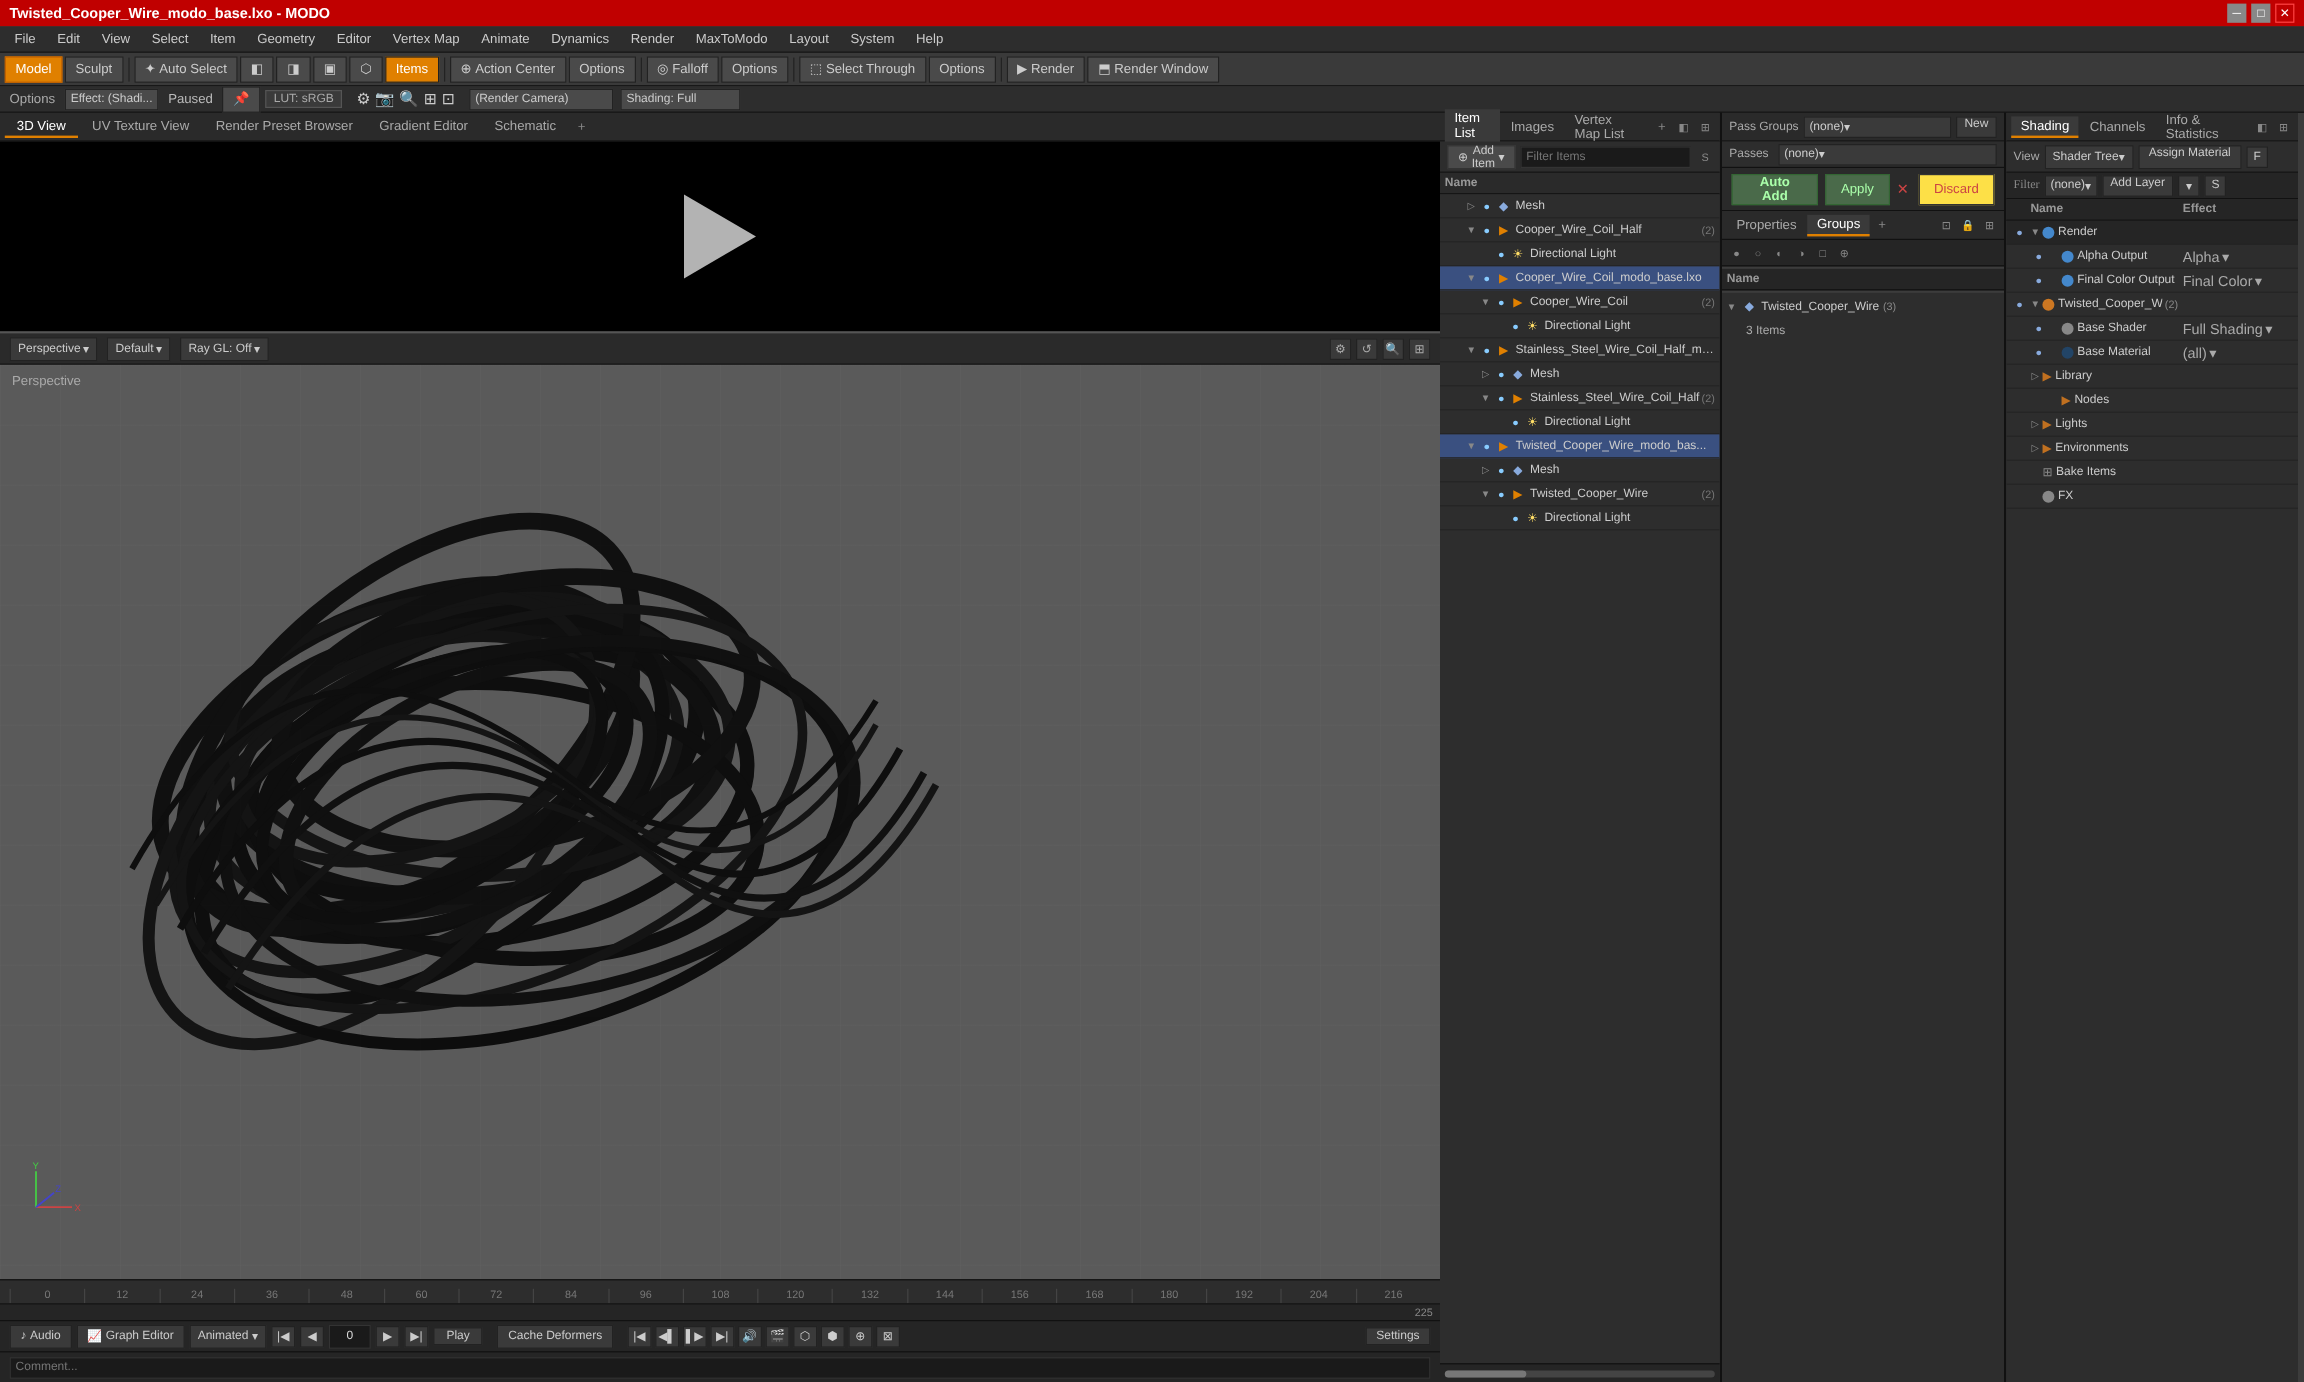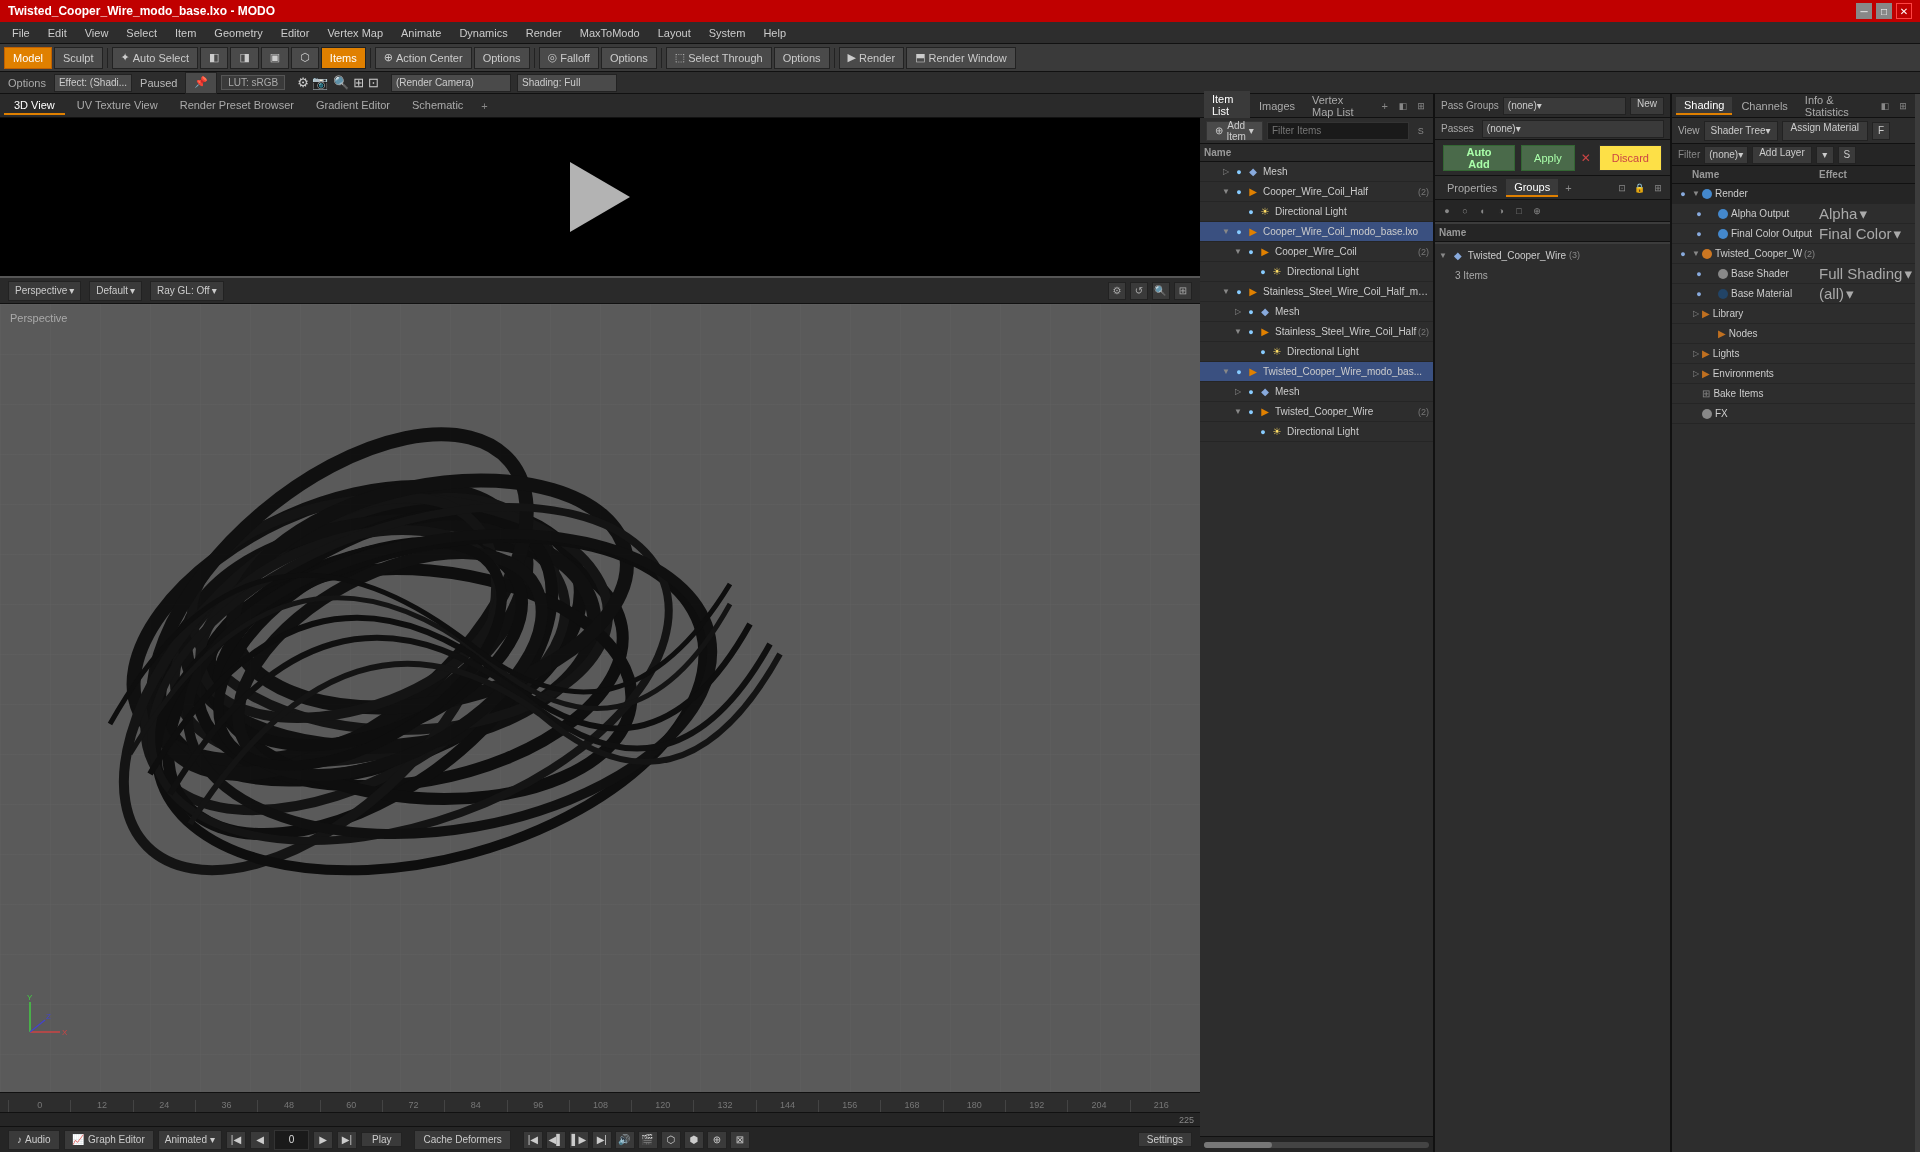--- a/index.html
+++ b/index.html
@@ -688,21 +688,21 @@
 
     #shader-filter {
       height: 22px;
       background: #252525;
       display: flex;
       align-items: center;
       padding: 0 6px;
       gap: 4px;
       border-bottom: 1px solid #111;
     }
-    .shader-filter-label { font-size: 10px; color: #888; }
+    .shader-filter-label { font-size: 10px; color: #888; font-family: Liberation Serif, serif; }
     .shader-filter-dropdown {
       height: 18px;
       background: #3a3a3a;
       border: 1px solid #222;
       color: #ccc;
       font-size: 10px;
       padding: 0 4px;
       display: flex;
       align-items: center;
     }
@@ -769,21 +769,21 @@
     }
     .shader-effect {
       width: 100px;
       font-size: 10px;
       color: #aaa;
       padding-left: 4px;
       display: flex;
       align-items: center;
     }
     .effect-dropdown {
-      font-size: 15px;
+      font-size: 12px;
       color: #aaa;
       display: flex;
       align-items: center;
       gap: 2px;
     }
     .shader-indent-1 { padding-left: 20px; }
     .shader-folder-row { background: #252525; }
     .bottom-btn {
       height: 20px;
       background: #3a3a3a;
@@ -1121,20 +1121,23 @@
         <div class="transport-btn">⬡</div>
         <div class="transport-btn">⬢</div>
         <div class="transport-btn">⊕</div>
         <div class="transport-btn">⊠</div>
       </div>
       <div class="settings-btn">
         <span>Settings</span>
       </div>
     </div>
 
+    <div id="comment-bar">
+      <input class="comment-input" placeholder="Comment..." style="">
+    </div>
 
   </div>
 
   <div class="full-right">
 
     <div class="item-list-section">
 
       <div class="panel-tabs">
         <span class="panel-tab active">Item List</span>
         <span class="panel-tab">Images</span>

